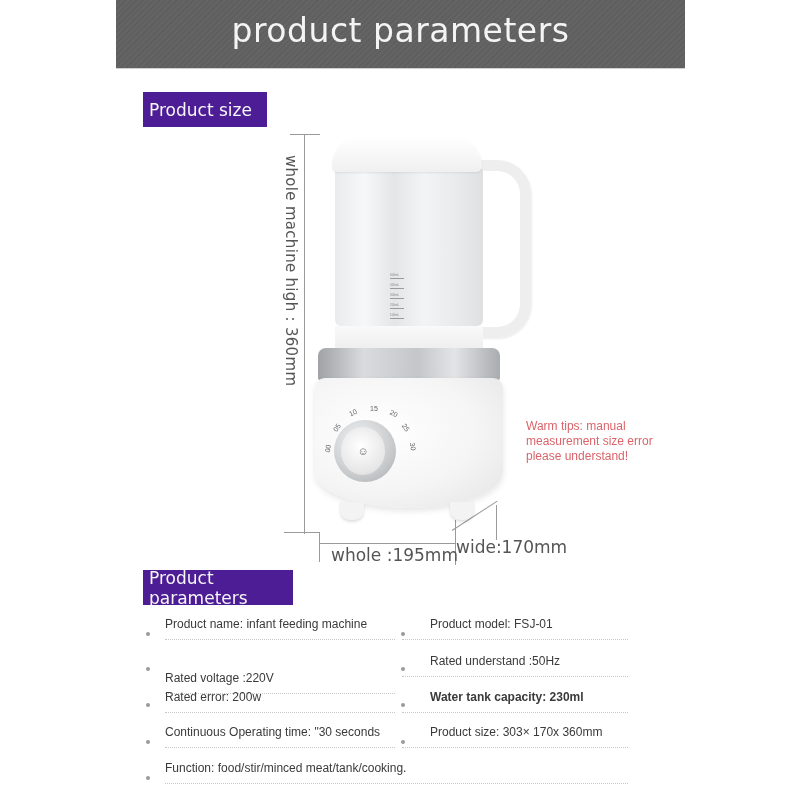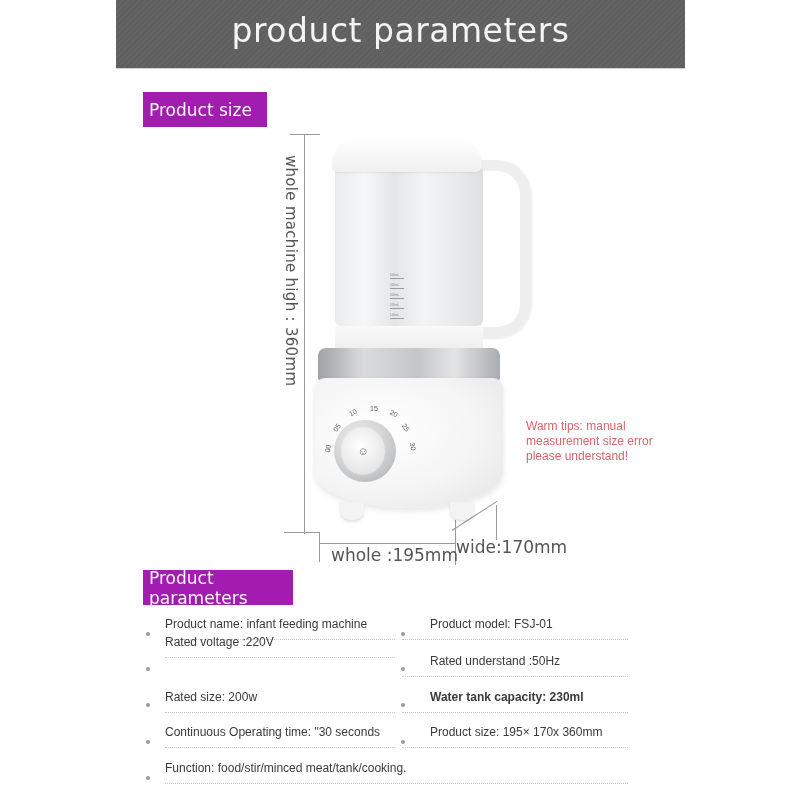--- a/index.html
+++ b/index.html
@@ -11,21 +11,21 @@
       background: repeating-linear-gradient(135deg, #646464 0px, #646464 2px, #5f5f5f 2px, #5f5f5f 4px);
       border-bottom: 1px solid #d0d0d0;
       display: flex; align-items: center; justify-content: center;
     }
     .header-title {
       color: #f4f4f4; font-size: 33px; letter-spacing: 0.5px; font-weight: normal;
       font-family: "DejaVu Sans", sans-serif; margin-top: -8px;
     }
 
     .section-label {
-      position: absolute; background: #a21caf; color: #f6f6f6;
+      position: absolute; background: #4c1d95; color: #f6f6f6;
       font-family: "DejaVu Sans", sans-serif; font-size: 17px;
       display: flex; align-items: center; padding-left: 6px;
     }
     .label-size { left: 143px; top: 92px; width: 124px; height: 35px; }
     .label-params { left: 143px; top: 570px; width: 150px; height: 35px; }
 
     
     .dim { position: absolute; background: #9a9a9a; }
     .height-text {
       position: absolute; left: 282px; top: 155px;
@@ -148,28 +148,28 @@
 <div class="tip-text">Warm tips: manual measurement size error please understand!</div>
 
 <div class="section-label label-params">Product parameters</div>
 
 <span class="bullet" style="left:146px; top:632px;"></span>
 <div class="param" style="left:157px; top:614px; width:230px;"><span>Product name: infant feeding machine</span></div>
 <span class="bullet" style="left:401px; top:632px;"></span>
 <div class="param" style="left:394px; top:614px; width:226px; padding-left:28px;"><span>Product model: FSJ-01</span></div>
 
 <span class="bullet" style="left:146px; top:667px;"></span>
-<div class="param" style="left:157px; top:632px; width:230px;"><span>Rated voltage :220V</span></div>
+<div class="param" style="left:157px; top:668px; width:230px;"><span>Rated voltage :220V</span></div>
 <span class="bullet" style="left:401px; top:667px;"></span>
 <div class="param" style="left:394px; top:651px; width:226px; padding-left:28px;"><span>Rated understand :50Hz</span></div>
 
 <span class="bullet" style="left:146px; top:703px;"></span>
-<div class="param" style="left:157px; top:687px; width:230px;"><span>Rated size: 200w</span></div>
+<div class="param" style="left:157px; top:687px; width:230px;"><span>Rated error: 200w</span></div>
 <span class="bullet" style="left:401px; top:703px;"></span>
 <div class="param" style="left:394px; top:687px; width:226px; padding-left:28px;font-weight:bold;"><span>Water tank capacity: 230ml</span></div>
 
 <span class="bullet" style="left:146px; top:740px;"></span>
 <div class="param" style="left:157px; top:722px; width:230px; overflow:hidden;"><span>Continuous Operating time: "30 seconds</span></div>
 <span class="bullet" style="left:401px; top:740px;"></span>
-<div class="param" style="left:394px; top:722px; width:226px; padding-left:28px;"><span>Product size: 195× 170x 360mm</span></div>
+<div class="param" style="left:394px; top:722px; width:226px; padding-left:28px;"><span>Product size: 303× 170x 360mm</span></div>
 
 <span class="bullet" style="left:146px; top:776px;"></span>
 <div class="param" style="left:157px; top:758px; width:463px;"><span>Function: food/stir/minced meat/tank/cooking.</span></div>
 
 </body></html>

